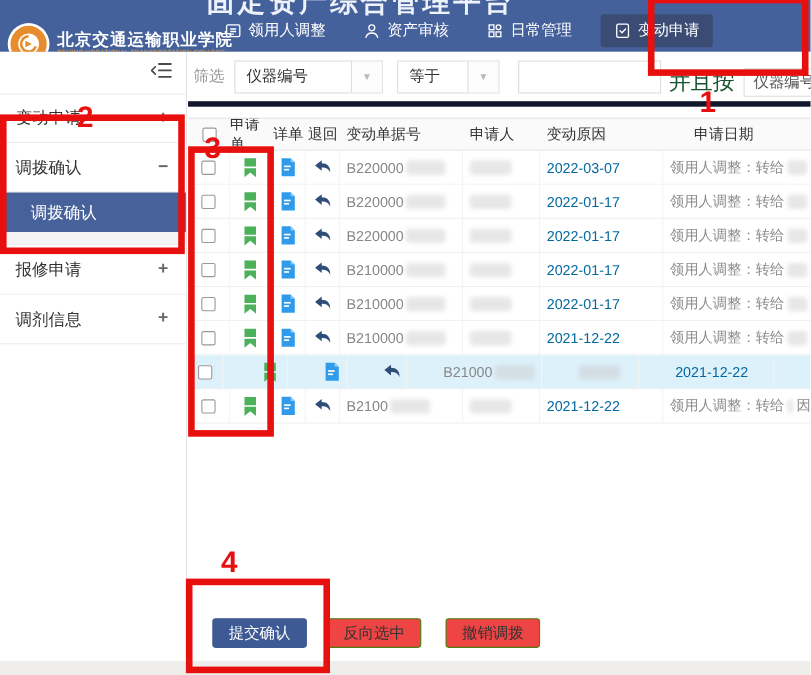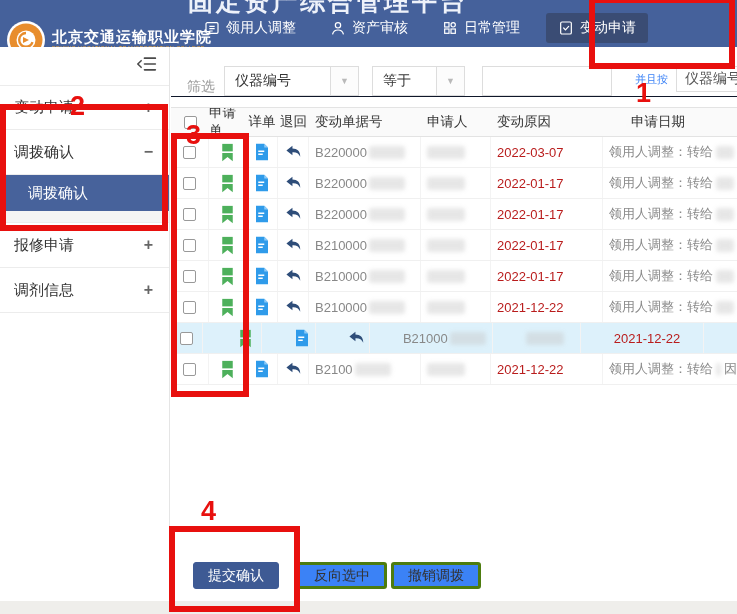--- a/index.html
+++ b/index.html
@@ -46,30 +46,30 @@
   .menu-item:first-of-type { border-top:1px solid #ececec; }
   .menu-toggle { color:#666; font-size:16px; font-weight:bold; }
   .menu-sub {
     height:36px; display:flex; align-items:center; padding-left:28px;
     font-size:15px; cursor:pointer;
   }
   .menu-sub.selected { background:#47629b; color:#fff; }
   .sub-strip { height:12px; background:#f4f4f4; border-bottom:1px solid #ececec; }
   
   .main { position:absolute; top:47px; left:171px; width:566px; bottom:0; background:#fff; }
-  .filter-bar { height:50px; border-bottom:1px solid #0f172a; display:flex; align-items:flex-end; padding-left:16px; position:relative; }
+  .filter-bar { height:50px; border-bottom:5px solid #0f172a; display:flex; align-items:center; padding-left:5px; position:relative; }
   .filter-label { color:#999; font-size:14px; margin-right:9px; }
   .select { height:30px; border:1px solid #ddd; background:#fff; display:flex; align-items:stretch; cursor:pointer; }
   .select .val { padding:0 10px; font-size:14px; color:#333; display:flex; align-items:center; flex:1; white-space:nowrap; }
   .select .caret { width:28px; border-left:1px solid #ddd; display:flex; align-items:center; justify-content:center; color:#b9b9b9; font-size:9px; background:#fcfcfc; }
   .sel-field { width:135px; }
   .sel-op { width:93px; margin-left:13px; }
   .filter-input { width:130px; height:30px; margin-left:17px; border:1px solid #ddd; padding:0 8px; font-size:14px; color:#333; outline:none; }
   .sort-wrap { position:absolute; right:-5px; bottom:4px; display:flex; align-items:center; }
-  .sort-label { color:#3b82f6; font-size:11px; margin-right:8px; white-space:nowrap; }
+  .sort-label { color:#14532d; font-size:20px; margin-right:8px; white-space:nowrap; }
   .sort-box { width:66px; height:26px; border:1px solid #ddd; display:flex; align-items:center; padding-left:8px; font-size:14px; color:#555; overflow:hidden; white-space:nowrap; }
   
   .table { margin-top:10px; }
   .thead {
     display:flex; height:30px; align-items:center; background:#fafafa;
     border-top:1px solid #e3e3e3; border-bottom:1px solid #e3e3e3;
     font-size:13.5px; color:#333;
   }
   .trow {
     display:flex; height:31px; align-items:center;
@@ -77,37 +77,37 @@
   }
   .trow.hl { background:#ddf1fb;gap:27px; }
   .cell { height:100%; display:flex; align-items:center; border-right:1px solid #f3f3f3; overflow:hidden; }
   .thead .cell { border-right:none; }
   .c0 { width:38px; justify-content:center; }
   .c1 { width:37px; justify-content:center; }
   .c2 { width:32px; justify-content:center; }
   .c3 { width:31px; justify-content:center; }
   .c4 { width:112px; padding-left:6px; color:#888; }
   .c5 { width:70px; padding-left:6px; }
-  .c6 { width:112px; padding-left:6px; color:#b91c1c; }
+  .c6 { width:112px; padding-left:6px; color:#0369a1; }
   .c7 { flex:1; padding-left:6px; color:#8a8a8a; border-right:none; white-space:nowrap; }
   .thead .c1,.thead .c2,.thead .c3 { justify-content:center; }
   .thead .c4,.thead .c5,.thead .c6,.thead .c7 { color:#333; }
   .cb { width:13px; height:13px; border:1px solid #999; border-radius:2px; background:#fff; display:inline-block; cursor:pointer; }
   .ic-bookmark svg { width:15px; height:19px; display:block; }
   .ic-doc svg { width:16px; height:18px; display:block; }
   .ic-undo svg { width:17px; height:16px; display:block; }
   .blurb { display:inline-block; height:13px; border-radius:3px; background:#c6c6c6; opacity:.42; filter:blur(2px); }
   .b-doc { width:36px; margin-left:2px; }
   .b-app { width:38px; }
   .b-rsn { width:28px; margin:0 3px; }
   
   .actions { position:absolute; left:22px; top:515px; display:flex; align-items:center; }
   .btn { height:27px; padding:0 14px; font-size:14px; border-radius:3px; cursor:pointer; font-family:Liberation Sans, sans-serif; }
   .btn.primary { background:#3e5a94; color:#fff; border:1px solid #3e5a94; margin-right:18px; }
-  .btn.plain { background:#3b82f6; color:#333; border:3px solid #4d7c0f; margin-right:4px; }
+  .btn.plain { background:#ef4444; color:#333; border:1px solid #4d7c0f; margin-right:22px; }
   
   .footer-strip { position:absolute; left:0; right:0; bottom:0; height:13px; background:#efeeeb; z-index:3; }
   
   .anno { position:absolute; border:6px solid #e8100e; z-index:10; pointer-events:none; }
   .anno-1 { left:589px; top:-3px; width:146px; height:72px; }
   .anno-2 { left:0px;  top:104px; width:168px; height:127px; }
   .anno-3 { left:171px; top:133px; width:78px; height:264px; }
   .anno-4 { left:169px; top:526px; width:131px; height:86px; }
   .anno-label {
     position:absolute; color:#e8100e; font-size:27px; font-weight:bold; z-index:11;

